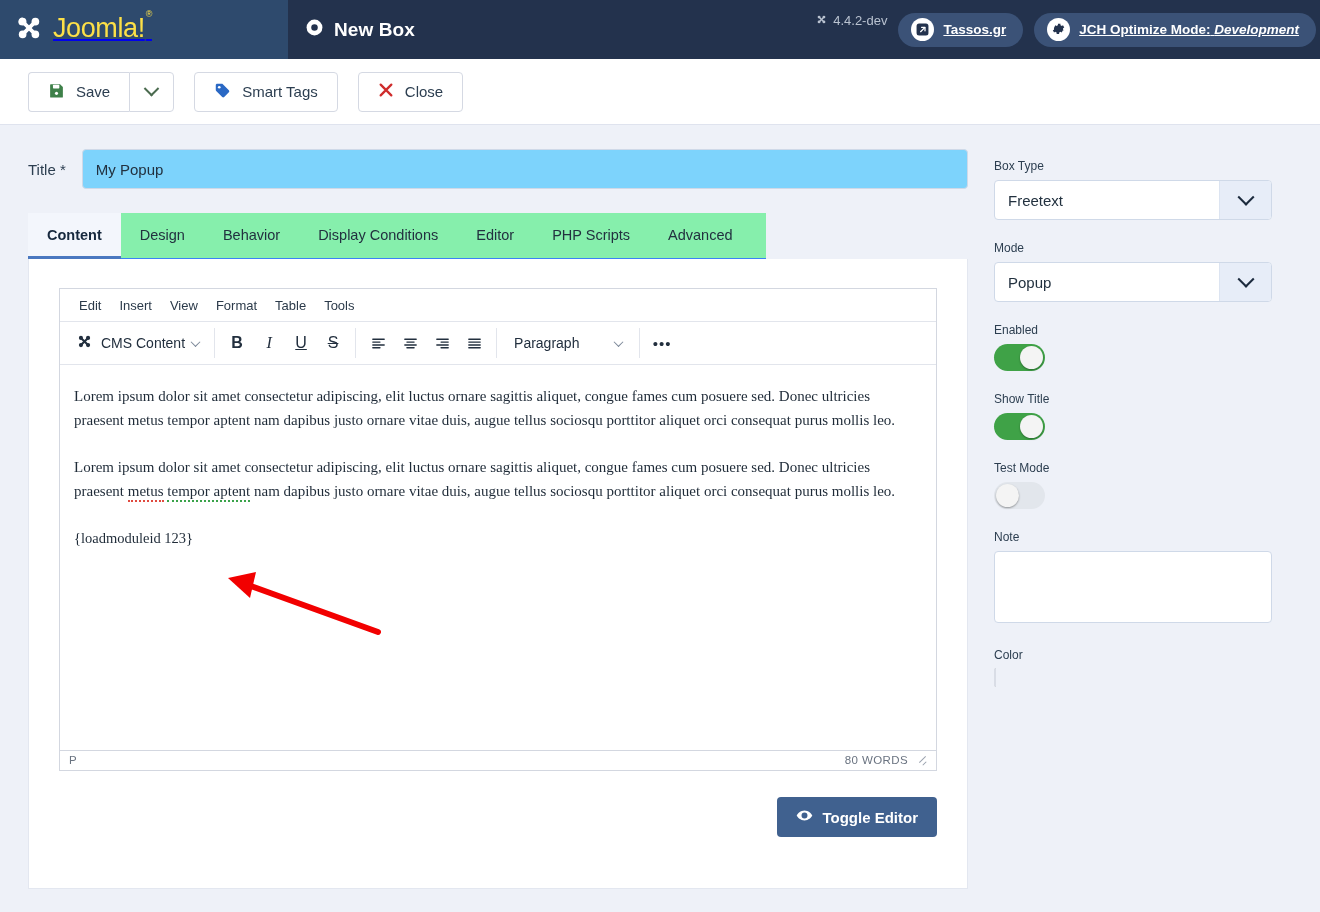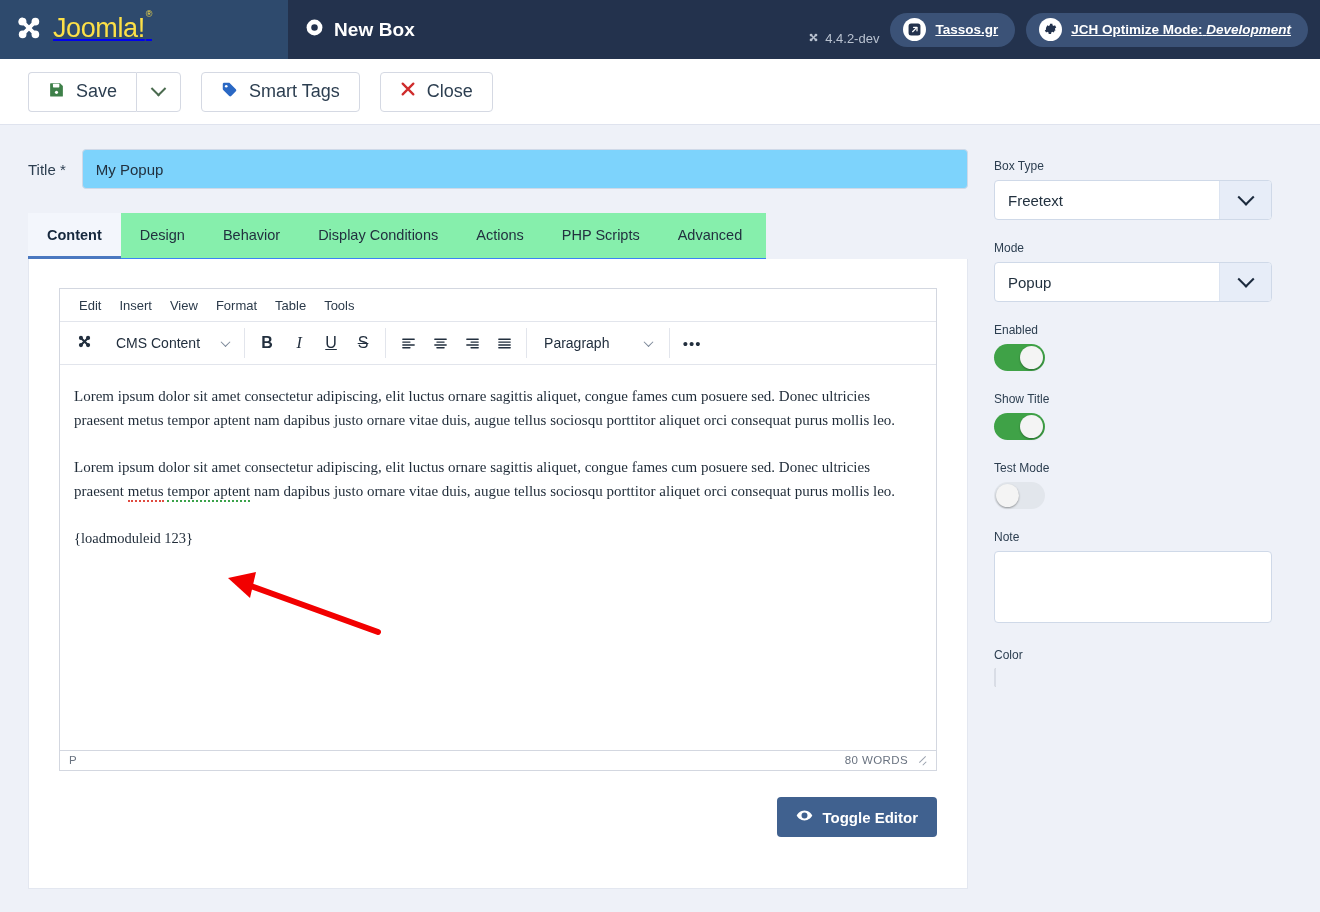--- a/index.html
+++ b/index.html
@@ -37,22 +37,22 @@
   .page-title-wrap {
     display: flex; align-items: center; gap: 10px;
     margin-left: 17px;
   }
   .page-title {
     color: #fff; font-size: 19px; font-weight: bold;
     letter-spacing: 0.1px;
   }
 
   .header-right {
-    margin-left: auto; display: flex; align-items: flex-end;
-    gap: 11px; padding-right: 12px;
+    margin-left: auto; display: flex; align-items: flex-start;
+    gap: 11px; padding-right: 4px;
   }
   .version-label {
     color: #b9c2d0; font-size: 13px;
     display: flex; align-items: center; gap: 5px;
   }
   .pill {
     background: #3b5277; border-radius: 17px;
     height: 34px; display: flex; align-items: center;
     gap: 9px; padding: 0 17px 0 13px;
     color: #fff; font-size: 13.5px; font-weight: bold;
@@ -69,21 +69,21 @@
     height: 66px; background: #fff;
     border-bottom: 1px solid #dfe3ee;
     display: flex; align-items: center;
     padding-left: 28px; gap: 20px;
   }
   .btn-group { display: flex; }
   .tbtn {
     height: 40px; background: #fff;
     border: 1px solid #d5d9e3; border-radius: 4px;
     display: flex; align-items: center; gap: 11px;
-    padding: 0 19px; font-size: 18px; color: #2c3e50;
+    padding: 0 19px; font-size: 15px; color: #2c3e50;
     cursor: pointer;
   }
   .btn-group .tbtn:first-child { border-radius: 4px 0 0 4px; border-right: none; }
   .btn-group .tbtn.caret {
     border-radius: 0 4px 4px 0; padding: 0 13px; width: 45px;
     justify-content: center;
   }
   .chev-down {
     width: 11px; height: 11px;
     border-right: 2px solid #4b6b4f; border-bottom: 2px solid #4b6b4f;
@@ -151,21 +151,21 @@
   .ed-grp { display: flex; align-items: center; gap: 2px; padding: 0 7px;
             border-right: 1px solid #e2e5ec; height: 30px; }
   .ed-grp:last-child { border-right: none; }
   .ed-btn {
     width: 30px; height: 30px; display: flex;
     align-items: center; justify-content: center;
     cursor: pointer; border-radius: 3px; color: #222f3e;
     font-size: 16px;
   }
   .ed-cms {
-    display: flex; align-items: center; gap: 22px;
+    display: flex; align-items: center; gap: 7px;
     padding: 0 8px 0 2px; cursor: pointer; font-size: 14px; color: #222f3e;
   }
   .ed-select {
     display: flex; align-items: center; justify-content: space-between;
     width: 128px; height: 30px; padding: 0 10px;
     font-size: 14px; color: #222f3e; cursor: pointer;
   }
   .mini-chev {
     width: 7px; height: 7px; border-right: 1.6px solid #7b8798;
     border-bottom: 1.6px solid #7b8798; transform: rotate(45deg) translate(-1px,-1px);
@@ -377,21 +377,21 @@
     <div class="title-row">
       <label class="title-label">Title *</label>
       <input class="title-input" type="text" value="My Popup" style="">
     </div>
 
     <div class="tabs">
       <div class="tab active">Content</div>
       <div class="tab">Design</div>
       <div class="tab">Behavior</div>
       <div class="tab">Display Conditions</div>
-      <div class="tab">Actions</div>
+      <div class="tab">Editor</div>
       <div class="tab">PHP Scripts</div>
       <div class="tab">Advanced</div>
     </div>
 
     <div class="card">
       <div class="editor">
 
         <div class="ed-menubar">
           <div class="ed-menu-item">Edit</div>
           <div class="ed-menu-item">Insert</div>

